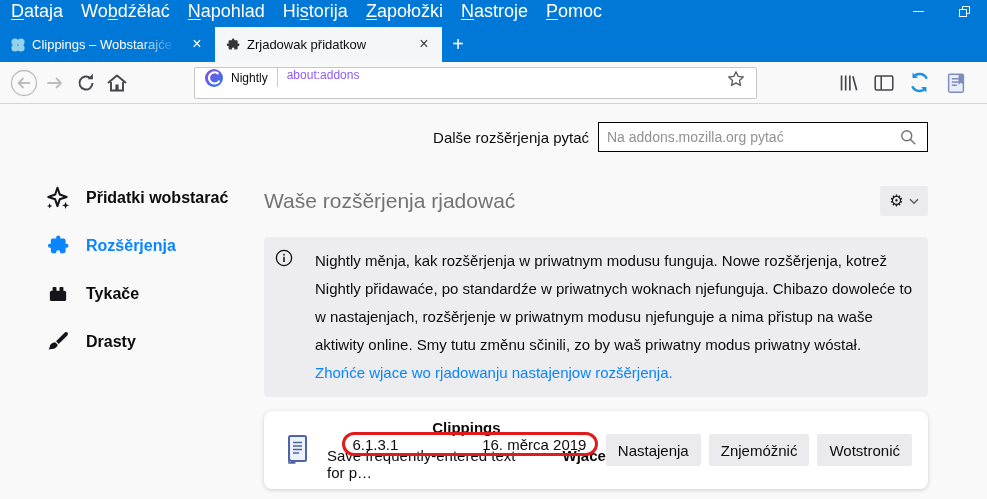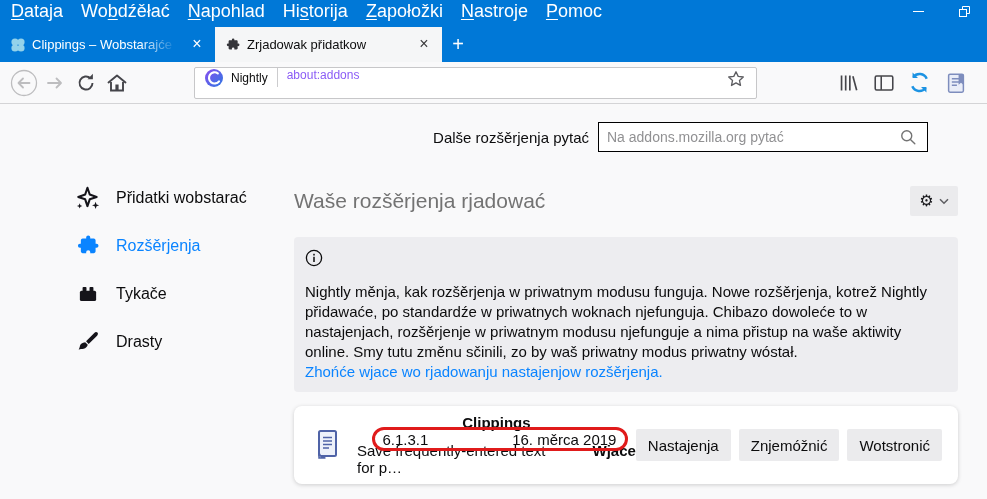--- a/index.html
+++ b/index.html
@@ -30,39 +30,39 @@
   .navbar { position:absolute; top:62px; left:0; right:0; height:42px; background:#f9f9fa; border-bottom:1px solid #d4d4d6; display:flex; align-items:center; padding:0 8px; }
   .nav-btn { width:31px; height:30px; display:flex; align-items:center; justify-content:center; border-radius:2px; }
   .urlbar { height:32px; width:563px; margin-left:62px; background:#fff; border:1px solid #c7c7c9; border-radius:2px; display:flex; align-items:flex-start; padding:0 9px; font-size:12px; }
   .identity { display:flex; align-items:center; gap:7px; padding-right:9px; }
   .identity-label { color:#0c0c0d; }
   .url-sep { width:1px; height:19px; background:#ccccce; margin-right:9px; }
   .url-text { flex:1; color:#8b5cf6; }
   .toolbar-right { margin-left:auto; display:flex; align-items:center; gap:5px; padding-right:8px; }
 
   
-  .page { position:absolute; top:105px; left:0; right:0; bottom:0; background:#f9f9fa;margin-left:30px; }
+  .page { position:absolute; top:105px; left:0; right:0; bottom:0; background:#f9f9fa; }
   .search-row { position:absolute; top:17px; right:59px; display:flex; align-items:center; gap:9px; }
   .search-label { font-size:15px; color:#0c0c0d; }
   .search-box { width:330px; height:30px; background:#fff; border:1px solid #000000; display:flex; align-items:center; padding:0 8px; }
   .search-box input { border:none; outline:none; flex:1; font-size:14px; font-family:inherit; color:#0c0c0d; background:transparent; }
   .search-box input::placeholder { color:#919193; }
 
   .sidebar { position:absolute; left:0; top:69px; width:264px; }
-  .side-item { display:flex; align-items:center; height:48px; padding-left:45px; gap:15px; font-size:16px; color:#0c0c0d; cursor:default; }
+  .side-item { display:flex; align-items:center; height:48px; padding-left:45px; gap:15px; font-size:16px; color:#0c0c0d; cursor:default;font-weight:bold; }
   .side-item.selected { color:#0a84ff; }
   .side-icon { width:26px; height:26px; display:flex; align-items:center; justify-content:center; }
 
   .content { position:absolute; left:264px; top:78px; width:664px; }
   .heading-row { display:flex; align-items:center; justify-content:space-between; height:36px; }
   .page-heading { font-size:21px; font-weight:400; color:#737373; }
   .gear-btn { width:48px; height:30px; background:#ebebed; border-radius:2px; display:flex; align-items:center; justify-content:center; gap:5px; }
   .gear-glyph { font-family:"DejaVu Sans",sans-serif; font-size:16px; color:#1a1a1e; line-height:1; }
 
-  .notice { margin-top:18px; background:#ededf0; border-radius:4px; padding:10px 14px 10px 11px; display:flex; gap:15px; font-size:15px; line-height:20px; color:#0c0c0d;flex-direction:column; }
+  .notice { margin-top:18px; background:#ededf0; border-radius:4px; padding:10px 14px 10px 11px; display:flex; gap:22px; font-size:15px; line-height:28px; color:#0c0c0d; }
   .notice-icon { flex:0 0 18px; margin-top:2px; }
   .notice-link { color:#0a84ff; cursor:pointer; }
 
   .card { margin-top:14px; height:78px; background:#fff; border-radius:8px; box-shadow:0 1px 4px rgba(12,12,13,.18); padding:0 16px; display:flex; align-items:center; }
   .ext-icon { width:34px; height:34px; flex:0 0 34px; }
   .ext-info { margin-left:13px; flex:1; }
   .ext-row1 { display:flex; align-items:center; height:24px;flex-direction:column; }
   .ext-name { font-weight:700; font-size:15px; }
   .ver-box { position:relative; display:flex; justify-content:space-between; width:240px; margin-left:6px; font-size:15px; padding:0 3px; }
   .annotation { position:absolute; left:-7px; right:-9px; top:-4px; bottom:-3px; border:3px solid #e01b1b; border-radius:13px; pointer-events:none; }

